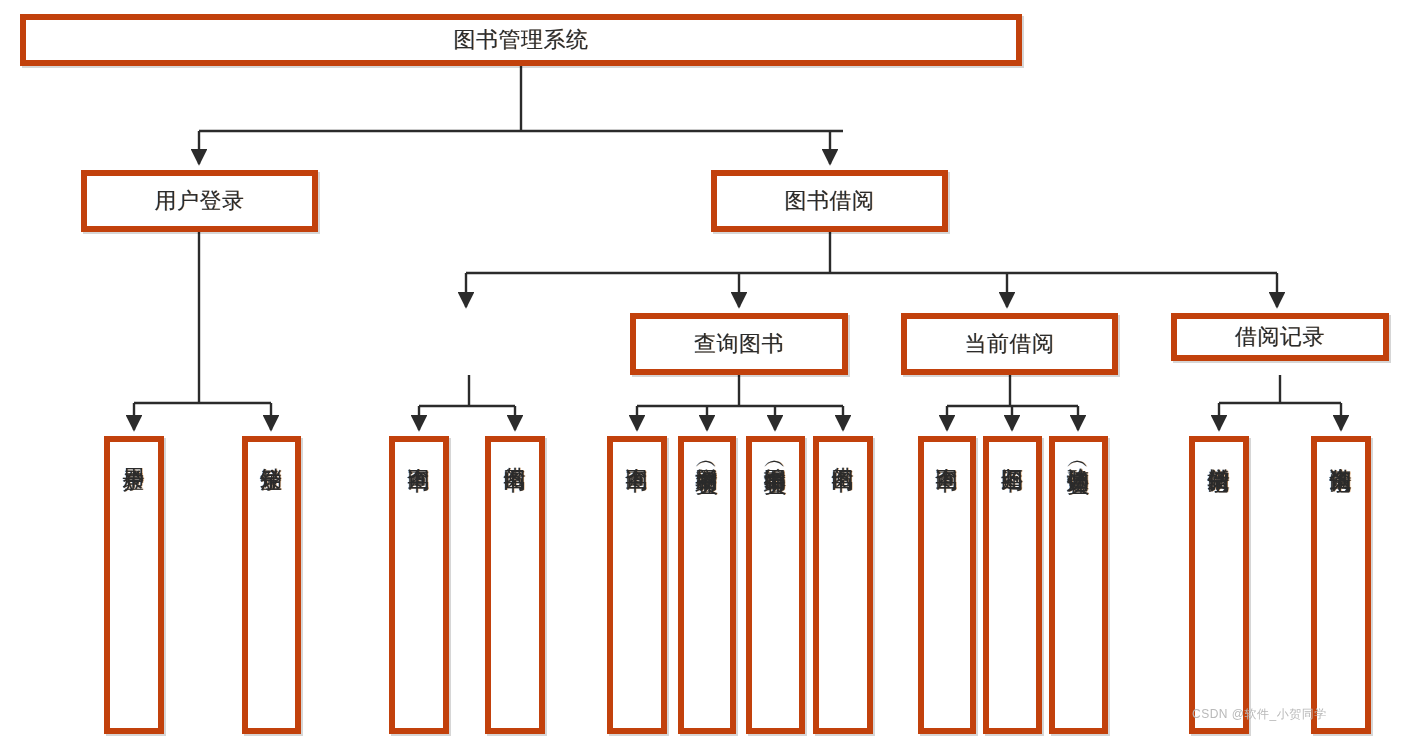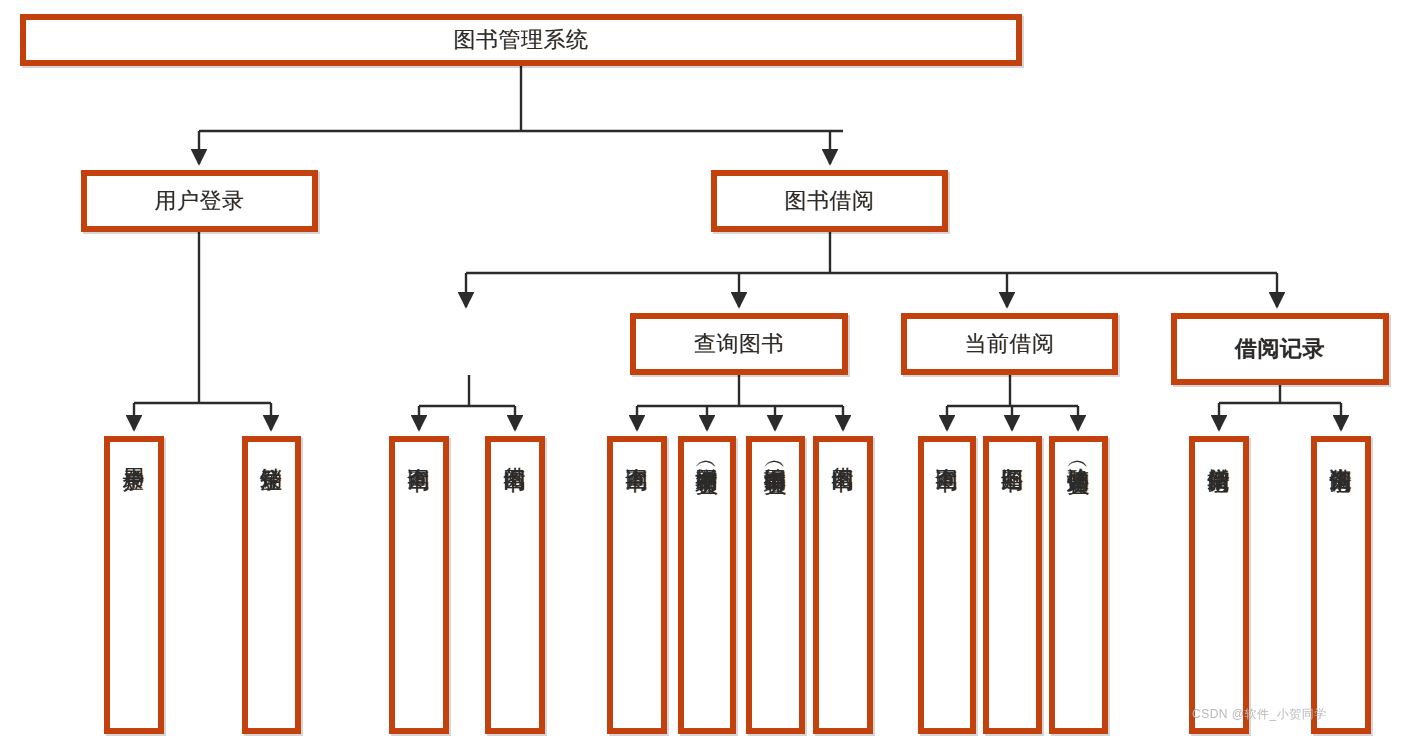--- a/index.html
+++ b/index.html
@@ -131,21 +131,21 @@
   <div class="node" style="left:711px; top:170px; width:237px; height:62px;">
     <span class="node-label">图书借阅</span>
   </div>
 
   <div class="node" style="left:630px; top:313px; width:218px; height:62px;">
     <span class="node-label">查询图书</span>
   </div>
   <div class="node" style="left:901px; top:313px; width:217px; height:62px;">
     <span class="node-label">当前借阅</span>
   </div>
-  <div class="node" style="left:1171px; top:313px; width:218px; height:72px;font-weight:bold;">
+  <div class="node" style="left:1171px; top:313px; width:218px; height:48px;">
     <span class="node-label">借阅记录</span>
   </div>
 
   <div class="node leaf" style="left:104px; top:436px; width:60px; height:298px;">
     <span class="node-label">用户登录</span>
   </div>
   <div class="node leaf" style="left:242px; top:436px; width:59px; height:298px;">
     <span class="node-label">注销登录</span>
   </div>
 

